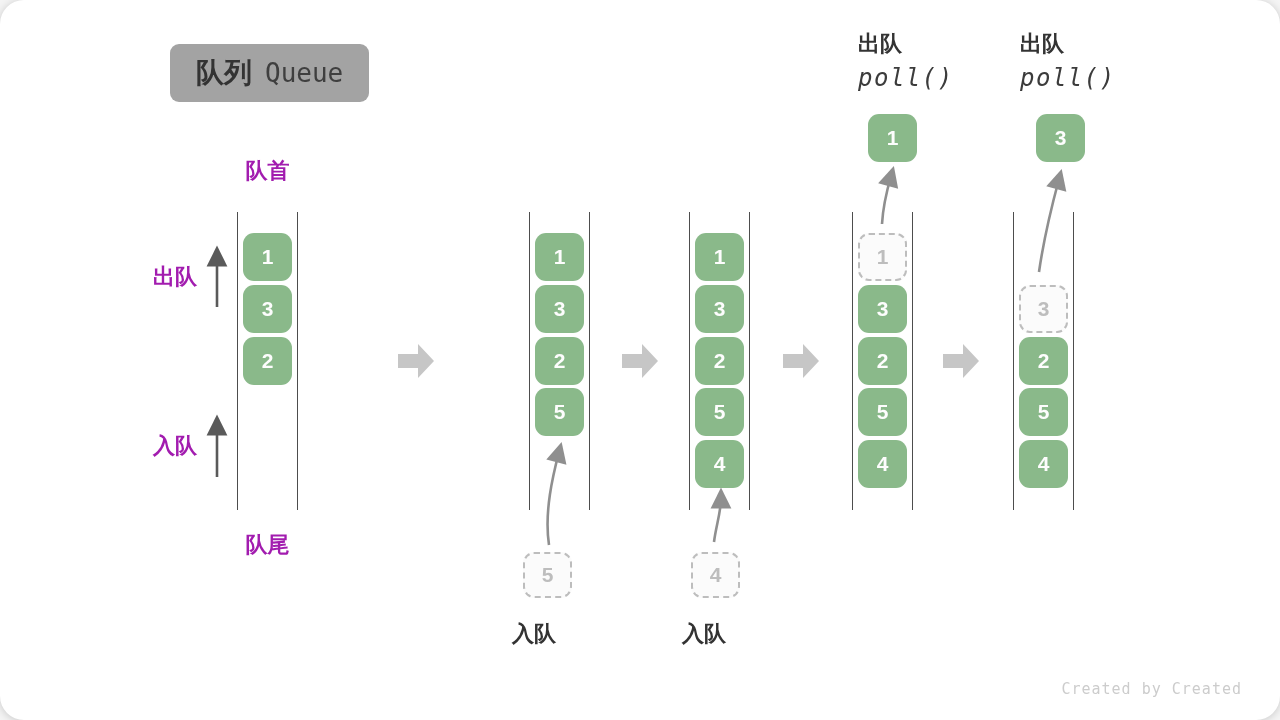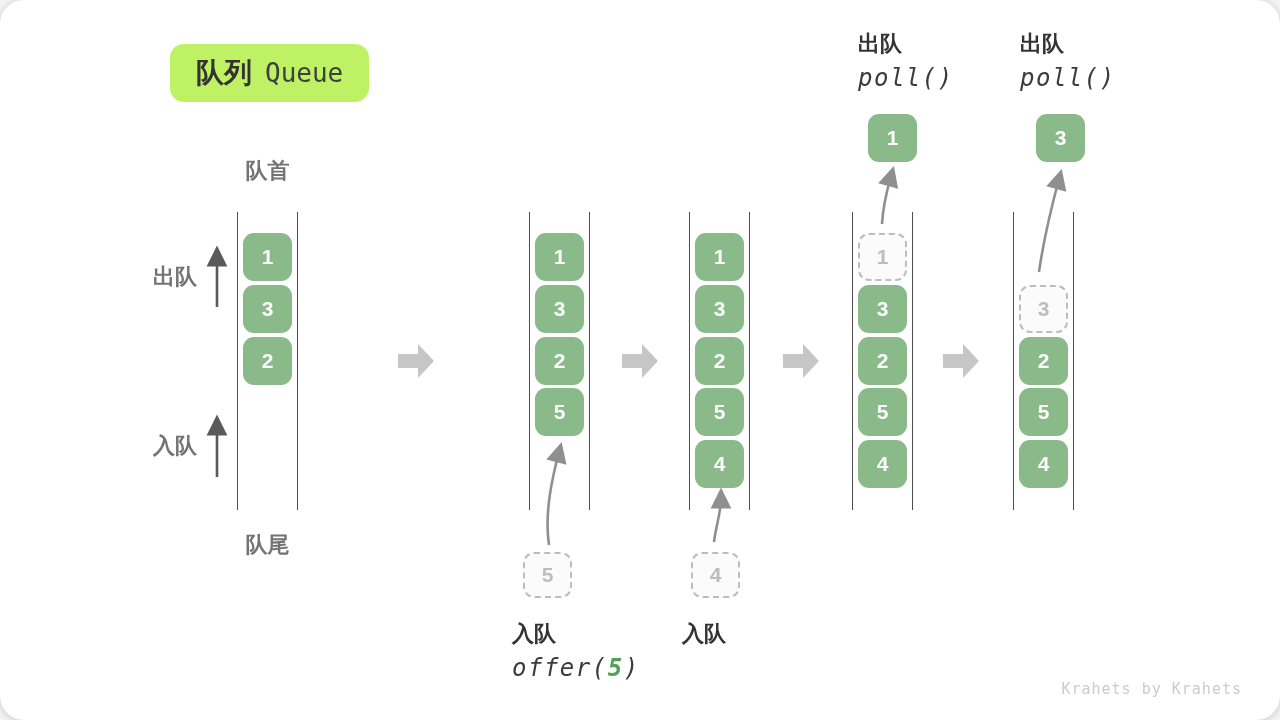--- a/index.html
+++ b/index.html
@@ -12,28 +12,28 @@
     box-shadow: 0 1px 8px rgba(0,0,0,0.18);
     overflow: hidden;
     font-family: "Liberation Sans", "DejaVu Sans", sans-serif;
     color: #3c3c3c;
   }
 
   
   .title-badge {
     position: absolute; left: 170px; top: 44px;
     height: 58px; padding: 0 26px;
-    background: #bef264; border-radius: 14px;
+    background: #a3a3a3; border-radius: 9px;
     display: inline-flex; align-items: center; gap: 13px;
   }
   .title-zh { font-size: 28px; font-weight: 700; color: #333; }
   .title-en { font-size: 26px; color: #3f3f3f; font-family: "DejaVu Sans Mono", monospace; }
 
   
-  .zh-label { position: absolute; font-size: 22px; font-weight: 700; color: #737373; white-space: nowrap; }
+  .zh-label { position: absolute; font-size: 22px; font-weight: 700; color: #a21caf; white-space: nowrap; }
   .front-label  { left: 237px; top: 156px; width: 61px; text-align: center; }
   .rear-label   { left: 237px; top: 530px; width: 61px; text-align: center; }
   .side-dequeue { left: 153px; top: 262px; }
   .side-enqueue { left: 153px; top: 431px; }
 
   
   .channel {
     position: absolute; top: 212px; height: 298px; width: 61px;
     border-left: 1.6px solid #4d4d4d; border-right: 1.6px solid #4d4d4d;
   }
@@ -118,21 +118,20 @@
     </div>
 
   <div class="qbox ghost incoming-1">5</div>
   <div class="qbox ghost incoming-2">4</div>
 
   <div class="qbox popped-1">1</div>
   <div class="qbox popped-2">3</div>
 
   <div class="op-block op-enqueue-1">
     <div class="op-action">入队</div>
-    <div class="op-call"><span>offer(</span><span class="op-arg">5</span><span>)</span></div>
   </div>
   <div class="op-block op-enqueue-2">
     <div class="op-action">入队</div>
   </div>
   <div class="op-block op-dequeue-1">
     <div class="op-action">出队</div>
     <div class="op-call">poll()</div>
   </div>
   <div class="op-block op-dequeue-2">
     <div class="op-action">出队</div>
@@ -160,14 +159,14 @@
     </g>
 
     <g fill="none" stroke="#8f8f8f" stroke-width="2.6">
       <path d="M549,545 C544,512 553,475 559,452" marker-end="url(#head-gray)"></path>
       <path d="M714,542 C716,526 721,512 721,498" marker-end="url(#head-gray)"></path>
       <path d="M882,224 C883,206 887,190 891,176" marker-end="url(#head-gray)"></path>
       <path d="M1039,272 C1044,237 1052,205 1059,179" marker-end="url(#head-gray)"></path>
     </g>
   </svg>
 
-  <div class="watermark">Krahets by Krahets</div>
+  <div class="watermark">Created by Created</div>
 </div>
 
 </body></html>

